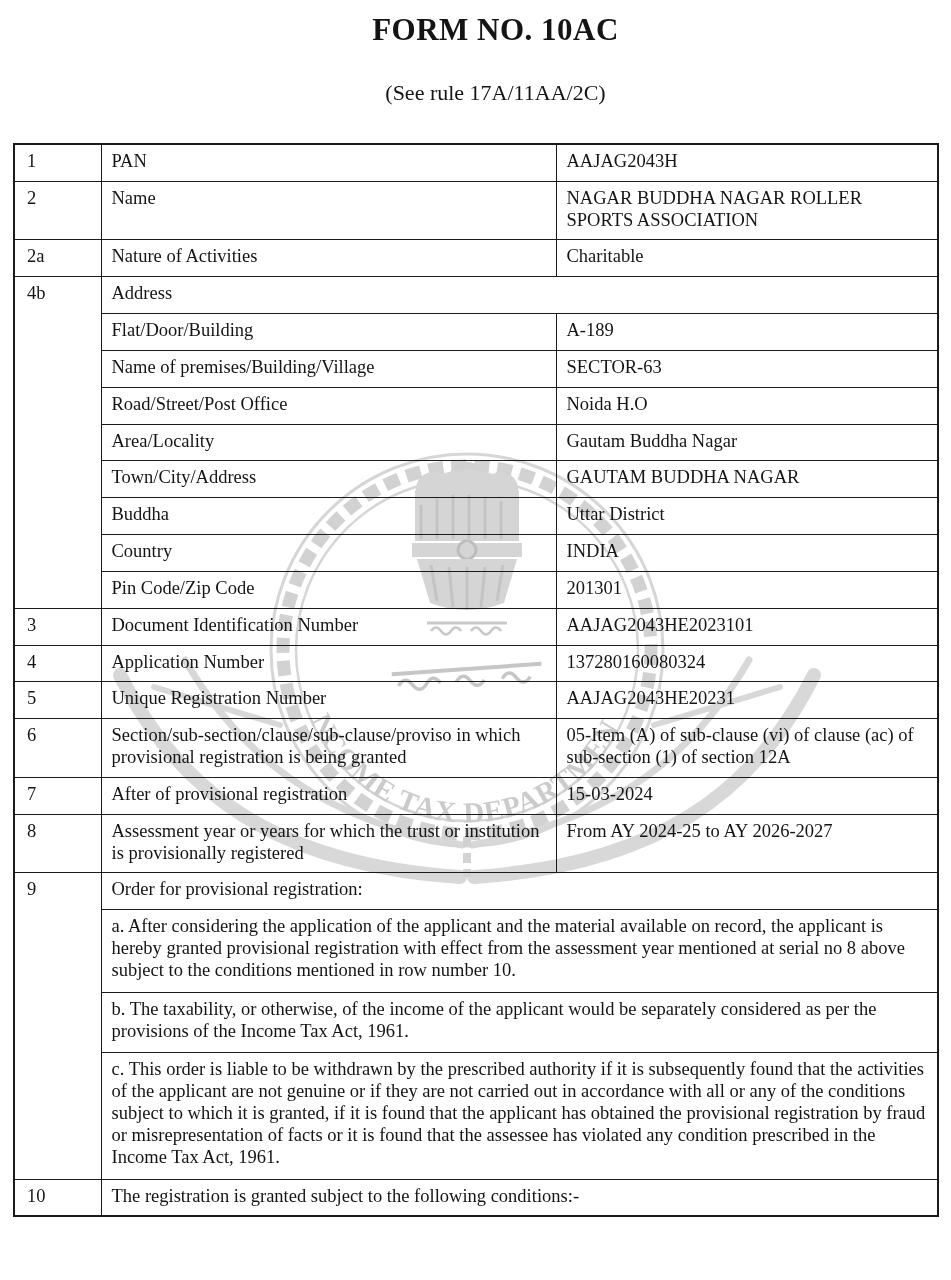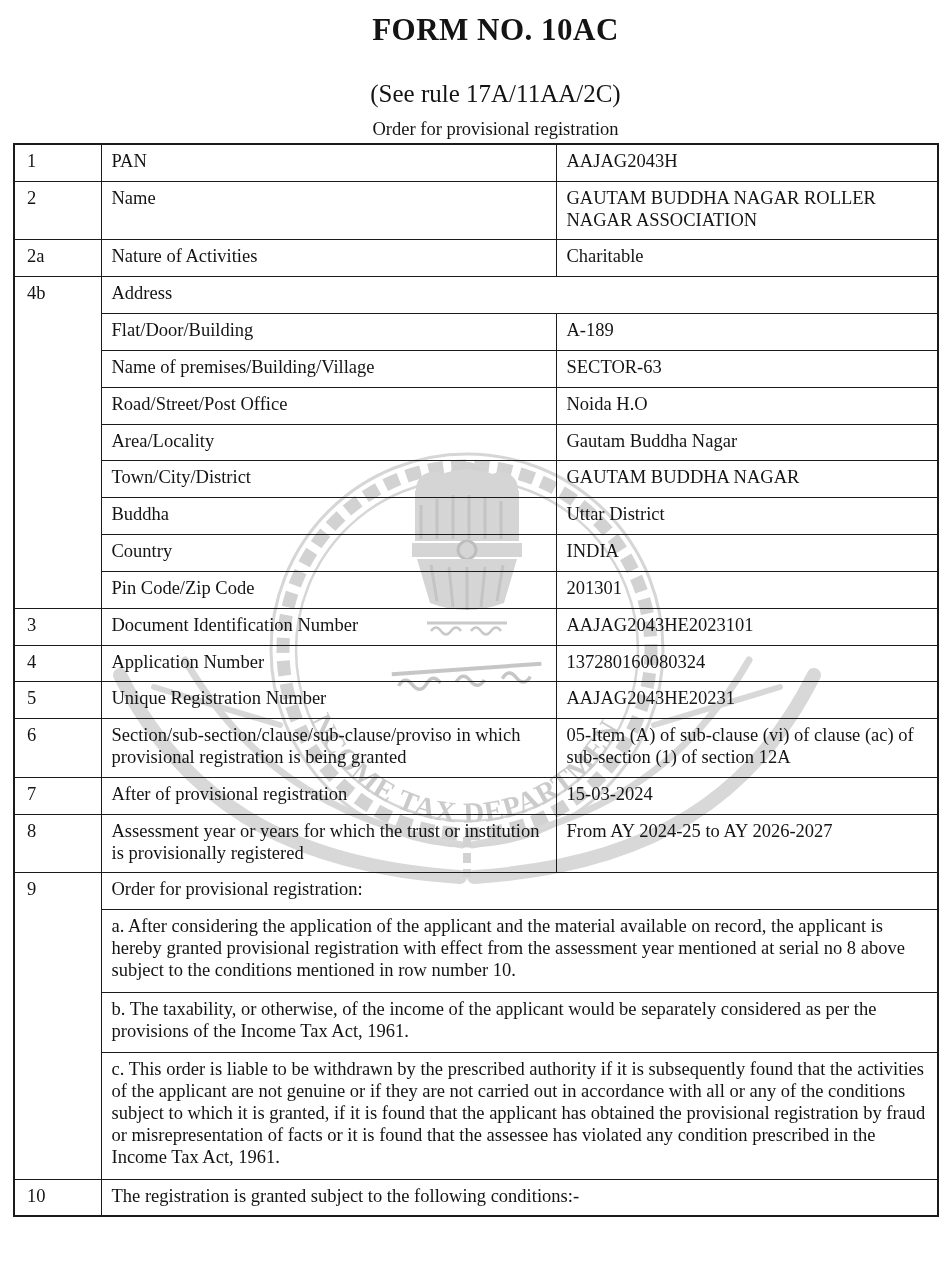--- a/index.html
+++ b/index.html
@@ -8,21 +8,21 @@
     background: #ffffff;
     overflow: hidden;
     font-family: "Liberation Serif", serif;
     color: #141414;
   }
   .doc { position: relative; width: 951px; height: 1280px; }
 
   
   .doc-header { position: relative; z-index: 2; text-align: center; padding-top: 12px; margin-left: 40px; }
   .doc-title { font-size: 31px; font-weight: bold; letter-spacing: 0.5px; }
-  .rule-ref  { margin-top: 32px; font-size: 25px; }
+  .rule-ref  { margin-top: 32px; font-size: 22px; }
   .subtitle  { margin-top: 11px; font-size: 18.5px; }
 
   
   .watermark {
     position: absolute; left: 90px; top: 425px;
     z-index: 0; pointer-events: none;
   }
 
   
   table.form-table {
@@ -83,41 +83,40 @@
     </g>
     <path id="wm-arc" d="M 221,295 A 170,170 0 0 0 533,295" fill="none" stroke="none"></path>
     <text font-family="Liberation Serif, serif" font-size="29" font-weight="bold" fill="#cbcbcb" letter-spacing="1">
       <textPath href="#wm-arc" startOffset="50%" text-anchor="middle">INCOME TAX DEPARTMENT</textPath>
     </text>
   </svg>
 
   <div class="doc-header">
     <div class="doc-title">FORM NO. 10AC</div>
     <div class="rule-ref">(See rule 17A/11AA/2C)</div>
-    <div class="subtitle">Order for provisional registration</div>
   </div>
 
   <table class="form-table">
     <colgroup>
         <col style="width:87px">
         <col style="width:455px">
         <col style="width:382px">
       </colgroup>
 
     <tbody>
         <tr>
       <td class="sn">1</td>
       <td>PAN</td>
       <td>AAJAG2043H</td>
     </tr>
 
     <tr>
       <td class="sn">2</td>
       <td>Name</td>
-      <td>GAUTAM BUDDHA NAGAR ROLLER NAGAR ASSOCIATION</td>
+      <td>NAGAR BUDDHA NAGAR ROLLER SPORTS ASSOCIATION</td>
     </tr>
 
     <tr>
       <td class="sn">2a</td>
       <td>Nature of Activities</td>
       <td>Charitable</td>
     </tr>
 
     <tr>
       <td class="sn" rowspan="9">4b</td>
@@ -133,21 +132,21 @@
     </tr>
     <tr>
       <td>Road/Street/Post Office</td>
       <td>Noida H.O</td>
     </tr>
     <tr>
       <td>Area/Locality</td>
       <td>Gautam Buddha Nagar</td>
     </tr>
     <tr>
-      <td>Town/City/District</td>
+      <td>Town/City/Address</td>
       <td>GAUTAM BUDDHA NAGAR</td>
     </tr>
     <tr>
       <td>Buddha</td>
       <td>Uttar District</td>
     </tr>
     <tr>
       <td>Country</td>
       <td>INDIA</td>
     </tr>

